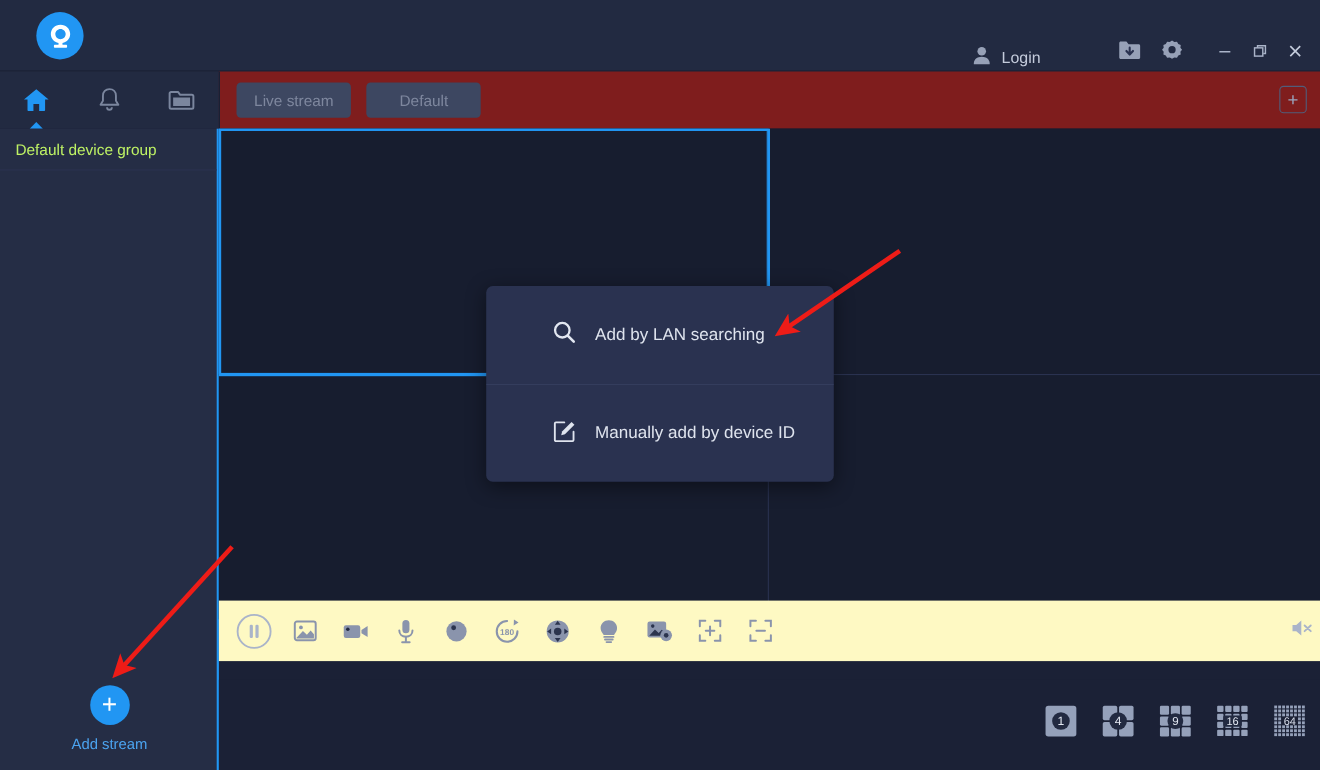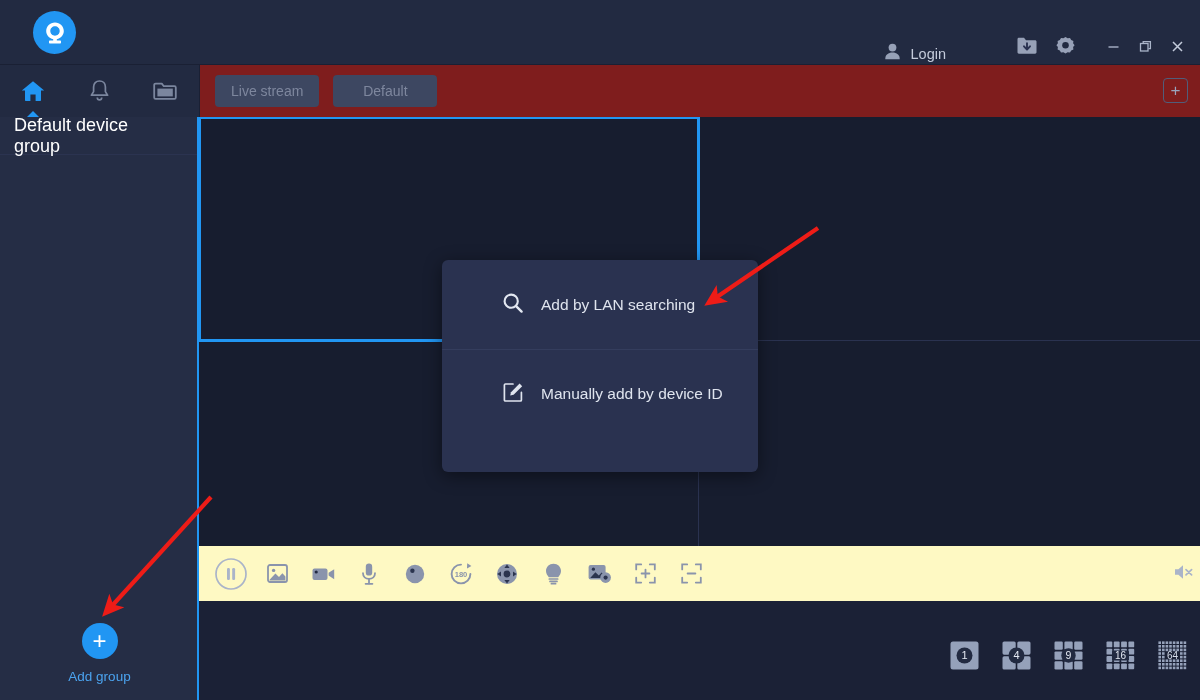--- a/index.html
+++ b/index.html
@@ -100,21 +100,21 @@
     background: #252d45;
     border-right: 2px solid #2196f3;
   }
   .group-header {
     height: 38px; width: 100%;
     display: flex; align-items: center; justify-content: space-between;
     padding: 0 18px 0 14px;
     border-bottom: 1px solid #2b3350;
     cursor: pointer;
   }
-  .group-header .gtext { color: #ffffff; font-size: 18px; }
+  .group-header .gtext { color: #bef264; font-size: 14px; }
   .chev-up {
     width: 0; height: 0;
     border-left: 6px solid transparent;
     border-right: 6px solid transparent;
     border-bottom: 6px solid #6d7races;
   }
   .chev-up {
     border-bottom-color: #737e98;
   }
   .add-device {
@@ -181,21 +181,21 @@
   }
   .layouts {
     position: absolute; right: 12px; top: 22px;
     display: flex; align-items: center; gap: 21px;
   }
   .layout-btn { cursor: pointer; display: block; }
 
   
   .popup {
     position: absolute; left: 442px; top: 260px;
-    width: 316px; height: 212px;
+    width: 316px; height: 178px;
     background: #2a3busy;
     background: #2a3250;
     border-radius: 6px;
     box-shadow: 0 4px 18px rgba(0,0,0,0.45);
     overflow: hidden;
   }
   .popup-item {
     height: 89px; width: 100%;
     display: flex; align-items: center;
     padding-left: 60px; gap: 17px;
@@ -294,21 +294,21 @@
   </div>
 
   <div class="sidebar">
     <div class="group-header">
       <span class="gtext">Default device group</span>
       <span class="chev-up"></span>
     </div>
 
     <div class="add-device">
       <span class="circle">+</span>
-      <span class="adlabel">Add group</span>
+      <span class="adlabel">Add stream</span>
     </div>
   </div>
 
   <div class="videoarea">
     <div class="vcell sel" style="left:0; top:0; width:500px; height:224px;"></div>
     <div class="vcell" style="left:500px; top:0; width:501px; height:224px;"></div>
     <div class="vcell" style="left:0; top:224px; width:500px; height:222px;"></div>
     <div class="vcell" style="left:500px; top:224px; width:501px; height:222px;"></div>
     <div class="vdiv-v" style="left:499px;"></div>
     <div class="vdiv-h" style="top:223px;"></div>

